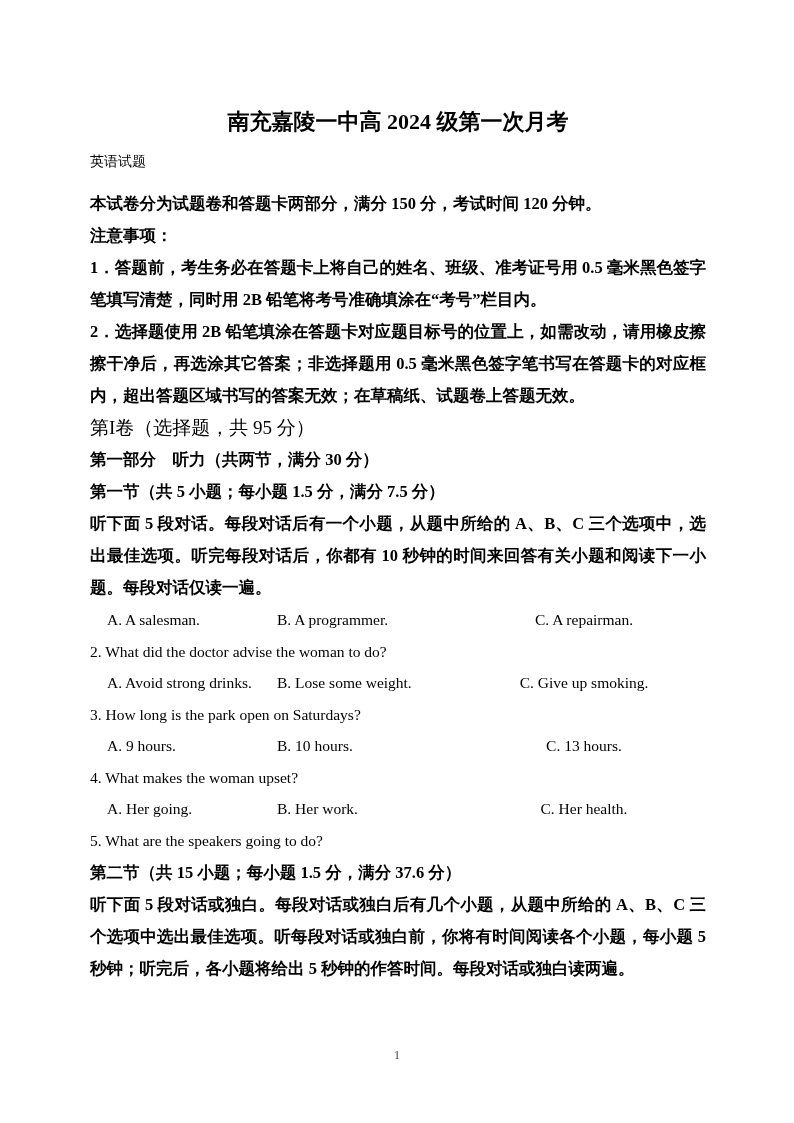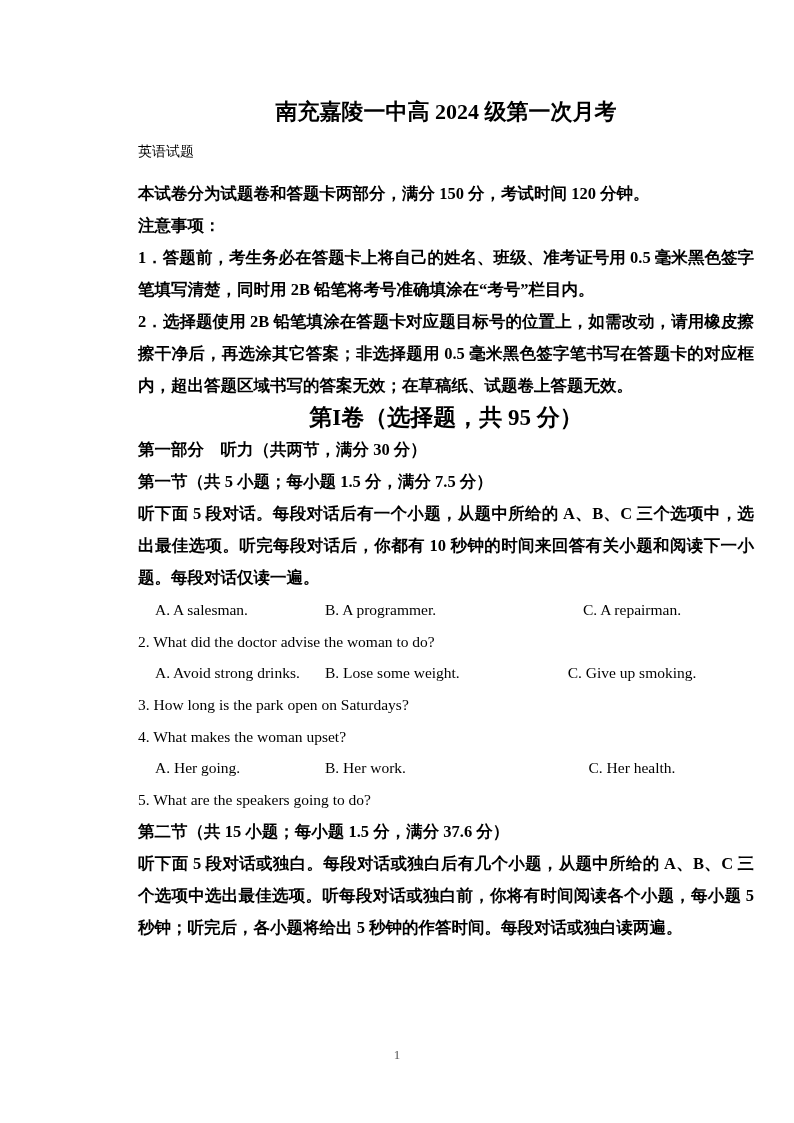--- a/index.html
+++ b/index.html
@@ -8,46 +8,44 @@
     width: 794px;
     height: 1123px;
     background: #ffffff;
     color: #000000;
     font-family: "Liberation Serif", "DejaVu Serif", serif;
     overflow: hidden;
   }
   .content {
     position: absolute;
     left: 90px;
-    top: 92px;
+    top: 102px;
     width: 616px;
-    margin-left: 48px;
   }
   .exam-title {
     text-align: center;
     font-weight: bold;
     font-size: 22px;
     line-height: 40px;
   }
   .exam-subtitle {
     font-weight: normal;
     font-size: 14px;
     line-height: 40px;
   }
   .b-para {
     font-weight: bold;
     font-size: 16.5px;
     line-height: 32px;
     text-align: justify;
     text-justify: inter-ideograph;
   }
   .center-head {
-    text-align: center;
-    font-weight: bold;
-    font-size: 23px;
+    font-weight: normal;
+    font-size: 19px;
     line-height: 32px;
   }
   .q-block {
     font-size: 15.5px;
     line-height: 31px;
     margin-bottom: 1px;
   }
   .q-text { white-space: nowrap; }
   .opts {
     display: flex;
@@ -98,20 +96,25 @@
       <div class="q-text">2. What did the doctor advise the woman to do?</div>
       <div class="opts">
         <span class="opt-a">A. Avoid strong drinks.</span>
         <span class="opt-b">B. Lose some weight.</span>
         <span class="opt-c">C. Give up smoking.</span>
       </div>
     </div>
 
     <div class="q-block">
       <div class="q-text">3. How long is the park open on Saturdays?</div>
+      <div class="opts">
+        <span class="opt-a">A. 9 hours.</span>
+        <span class="opt-b">B. 10 hours.</span>
+        <span class="opt-c">C. 13 hours.</span>
+      </div>
     </div>
 
     <div class="q-block">
       <div class="q-text">4. What makes the woman upset?</div>
       <div class="opts">
         <span class="opt-a">A. Her going.</span>
         <span class="opt-b">B. Her work.</span>
         <span class="opt-c">C. Her health.</span>
       </div>
     </div>

